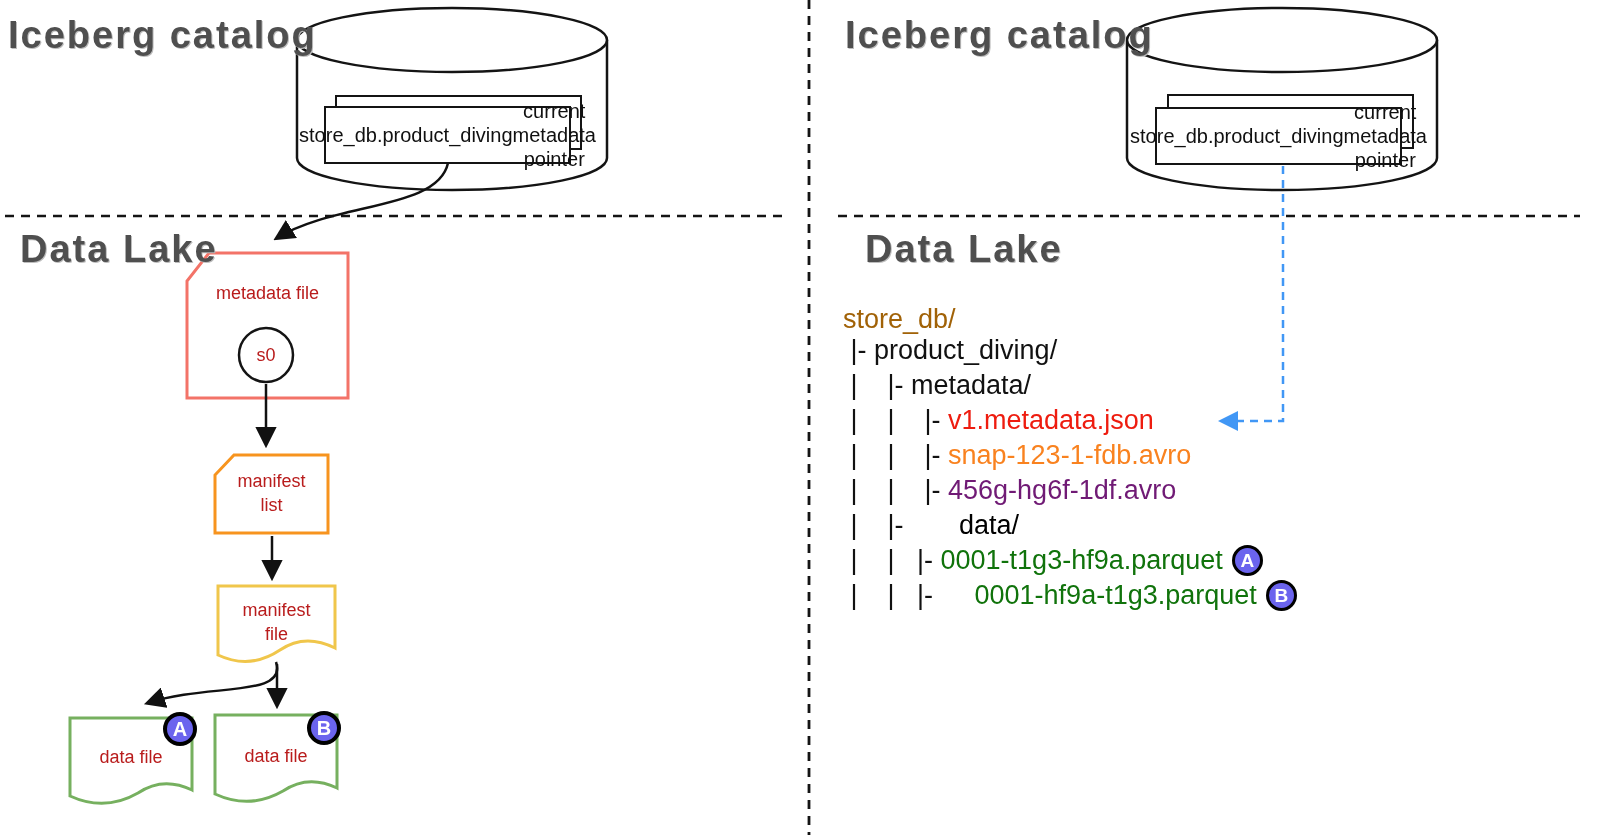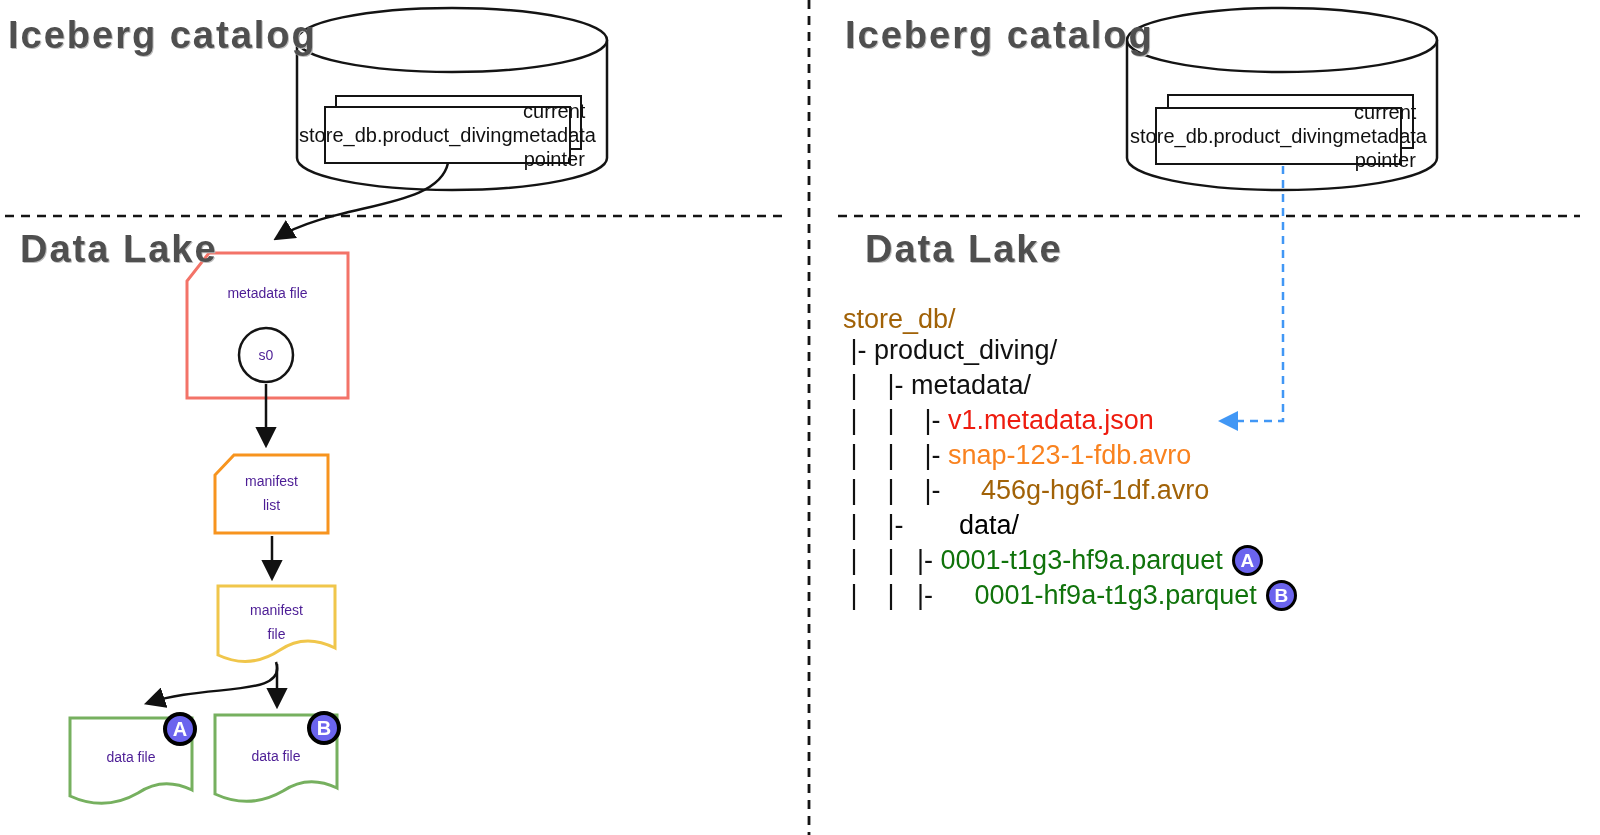--- a/index.html
+++ b/index.html
@@ -10,21 +10,21 @@
   svg.layer { position:absolute; left:0; top:0; }
   .abs { position:absolute; }
   .sketch-title {
     font-weight:bold; color:#4f4f4f; letter-spacing:2px; font-size:38px;
     text-shadow:1px 1px 0 #bdbdbd; font-family:"Liberation Sans", sans-serif;
   }
   .catalog-box-text {
     display:flex; flex-direction:row; justify-content:center; align-items:center;
     text-align:center; font-size:20px; line-height:24px; color:#101010;
   }
-  .node-label { font-size:14px; color:#4c1d95; text-align:center; line-height:24px; }
+  .node-label { font-size:18px; color:#b91c1c; text-align:center; line-height:24px; }
   .badge {
     box-sizing:content-box; width:26px; height:26px; border-radius:50%;
     border:4px solid #000; color:#fff; font-weight:bold; font-size:20px;
     display:flex; align-items:center; justify-content:center; background:#6b64ee;
   }
   .tree { font-size:27px; line-height:35px; color:#111; }
   .tree-line { white-space:pre; height:35px; display:flex; align-items:center; }
   .tree-prefix { color:#111; white-space:pre; }
   .tree-badge {
     box-sizing:content-box; width:25px; height:25px; border-radius:50%;
@@ -120,19 +120,19 @@
 
   <div class="abs badge" style="left: 163px; top: 712px; background: rgb(107, 100, 238);">A</div>
   <div class="abs badge" style="left: 307px; top: 711px; background: rgb(107, 100, 238);">B</div>
 
   <div class="abs tree" style="left:843px; top:298px; width:520px;">
       <div class="tree-line"><span class="tree-prefix"></span><span style="color: #a16207; margin-top: 8px;">store_db/</span></div>
       <div class="tree-line"><span class="tree-prefix"> |- </span><span style="color: rgb(17, 17, 17);">product_diving/</span></div>
       <div class="tree-line"><span class="tree-prefix"> |    |- </span><span style="color: rgb(17, 17, 17);">metadata/</span></div>
       <div class="tree-line"><span class="tree-prefix"> |    |    |- </span><span style="color: rgb(238, 28, 15);">v1.metadata.json</span></div>
       <div class="tree-line"><span class="tree-prefix"> |    |    |- </span><span style="color: rgb(249, 130, 31);">snap-123-1-fdb.avro</span></div>
-      <div class="tree-line"><span class="tree-prefix"> |    |    |- </span><span style="color: #a16207; margin-left: 33px;">456g-hg6f-1df.avro</span></div>
+      <div class="tree-line"><span class="tree-prefix"> |    |    |- </span><span style="color: #701a75;">456g-hg6f-1df.avro</span></div>
       <div class="tree-line"><span class="tree-prefix"> |    |- </span><span style="color: #000000; margin-left: 48px;">data/</span></div>
       <div class="tree-line"><span class="tree-prefix"> |    |   |- </span><span style="color: rgb(16, 115, 11);">0001-t1g3-hf9a.parquet</span><span class="tree-badge" style="background: rgb(107, 100, 238);">A</span></div>
       <div class="tree-line"><span class="tree-prefix"> |    |   |- </span><span style="color: rgb(16, 115, 11); margin-left: 34px;">0001-hf9a-t1g3.parquet</span><span class="tree-badge" style="background: rgb(107, 100, 238);">B</span></div>
     </div>
 
 </div>
 
 </body></html>

